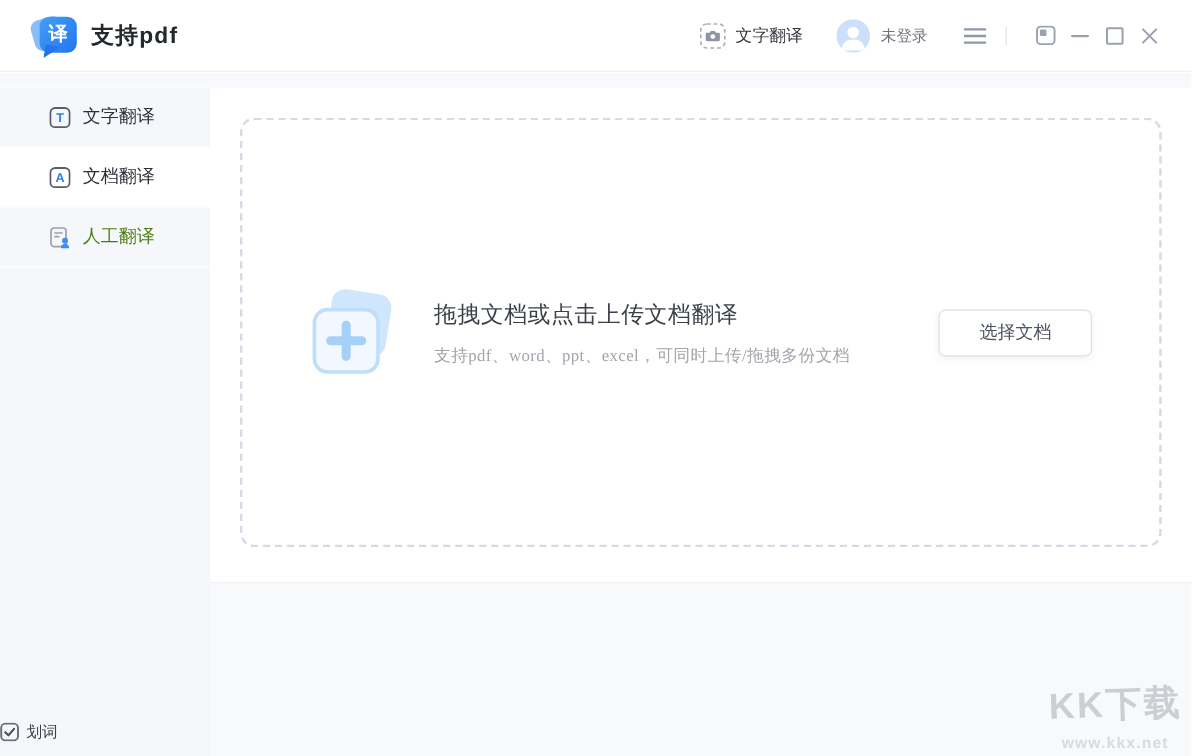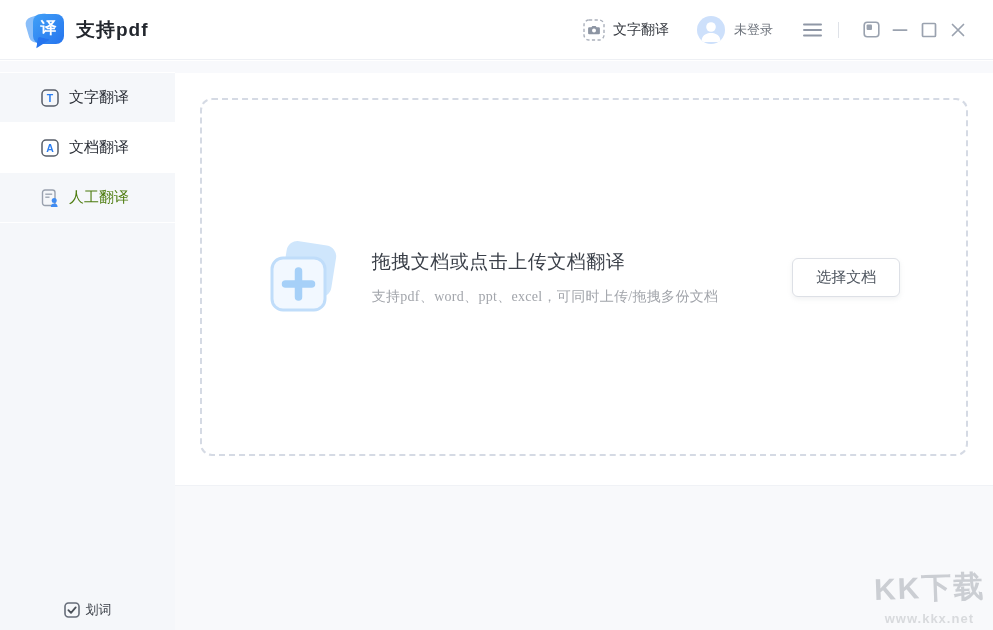--- a/index.html
+++ b/index.html
@@ -37,39 +37,39 @@
   .content { position:absolute; top:61px; left:0; width:993px; height:569px; display:flex; }
   .sidebar { position:relative; width:175px; flex:0 0 175px; height:100%;
     background:#f5f7fa; }
   .side-strip { height:12px; background:#f8f9fc; border-bottom:1px solid #fff; }
   .side-item { display:flex; align-items:center; gap:10px; height:50px;
     padding-left:41px; border-bottom:1px solid #fff; cursor:pointer;
     font-size:15px; color:#2b2f37; background:#f5f7fa; }
   .side-item.selected { background:#fff; }
   .side-item.dimmed { color:#4d7c0f; }
   .word-select { position:absolute; bottom:11px; left:0; width:100%;
-    display:flex; align-items:center; justify-content:center; gap:6px;
+    display:flex; align-items:center; gap:6px;
     font-size:13px; color:#3c4149; cursor:pointer; }
 
   .main { position:relative; flex:1; height:100%; background:#fff; }
   .main-top-strip { position:absolute; top:0; left:0; width:100%; height:12px; background:#f8f9fc; }
   .main-bottom { position:absolute; top:424px; left:0; width:100%; height:145px;
     background:#f8f9fb; border-top:1px solid #f0f2f6; }
 
   
   .dropzone { position:absolute; left:25px; top:37px; width:768px; height:358px;
     border:2px dashed #d5dae4; border-radius:12px; background:#fff; cursor:pointer;
     display:flex; align-items:center; justify-content:center; }
   .drop-row { display:flex; align-items:center; }
   .folder-icon { width:72px; height:76px; flex:0 0 72px; }
   .drop-text { margin-left:32px; }
   .drop-title { font-size:19px; font-weight:500; color:#3b4049; letter-spacing:0.5px; }
   .drop-sub { margin-top:13px; font-size:14px; color:#a2a5ab; letter-spacing:0.3px;font-family:Liberation Serif, serif; }
   .choose-btn { margin-left:74px; background:#fff; border:1px solid #dde0e6;
-    border-radius:6px; padding:9px 23px; font-size:15px; color:#4e555f;
+    border-radius:6px; padding:9px 33px; font-size:15px; color:#4e555f;
     box-shadow:0 2px 5px rgba(150,155,165,0.14); cursor:pointer;
     font-family:"Liberation Sans","DejaVu Sans",sans-serif; }
 
   
   .watermark { position:absolute; right:8px; bottom:4px; text-align:center;
     pointer-events:none; z-index:9; }
   .wm-brand { font-size:30px; font-weight:bold; color:#cbced3; letter-spacing:2px;
     transform:rotate(-2deg); line-height:1; }
   .wm-url { margin-top:8px; font-size:13px; font-weight:bold; color:#d8dadd; letter-spacing:1px; }
 </style>

